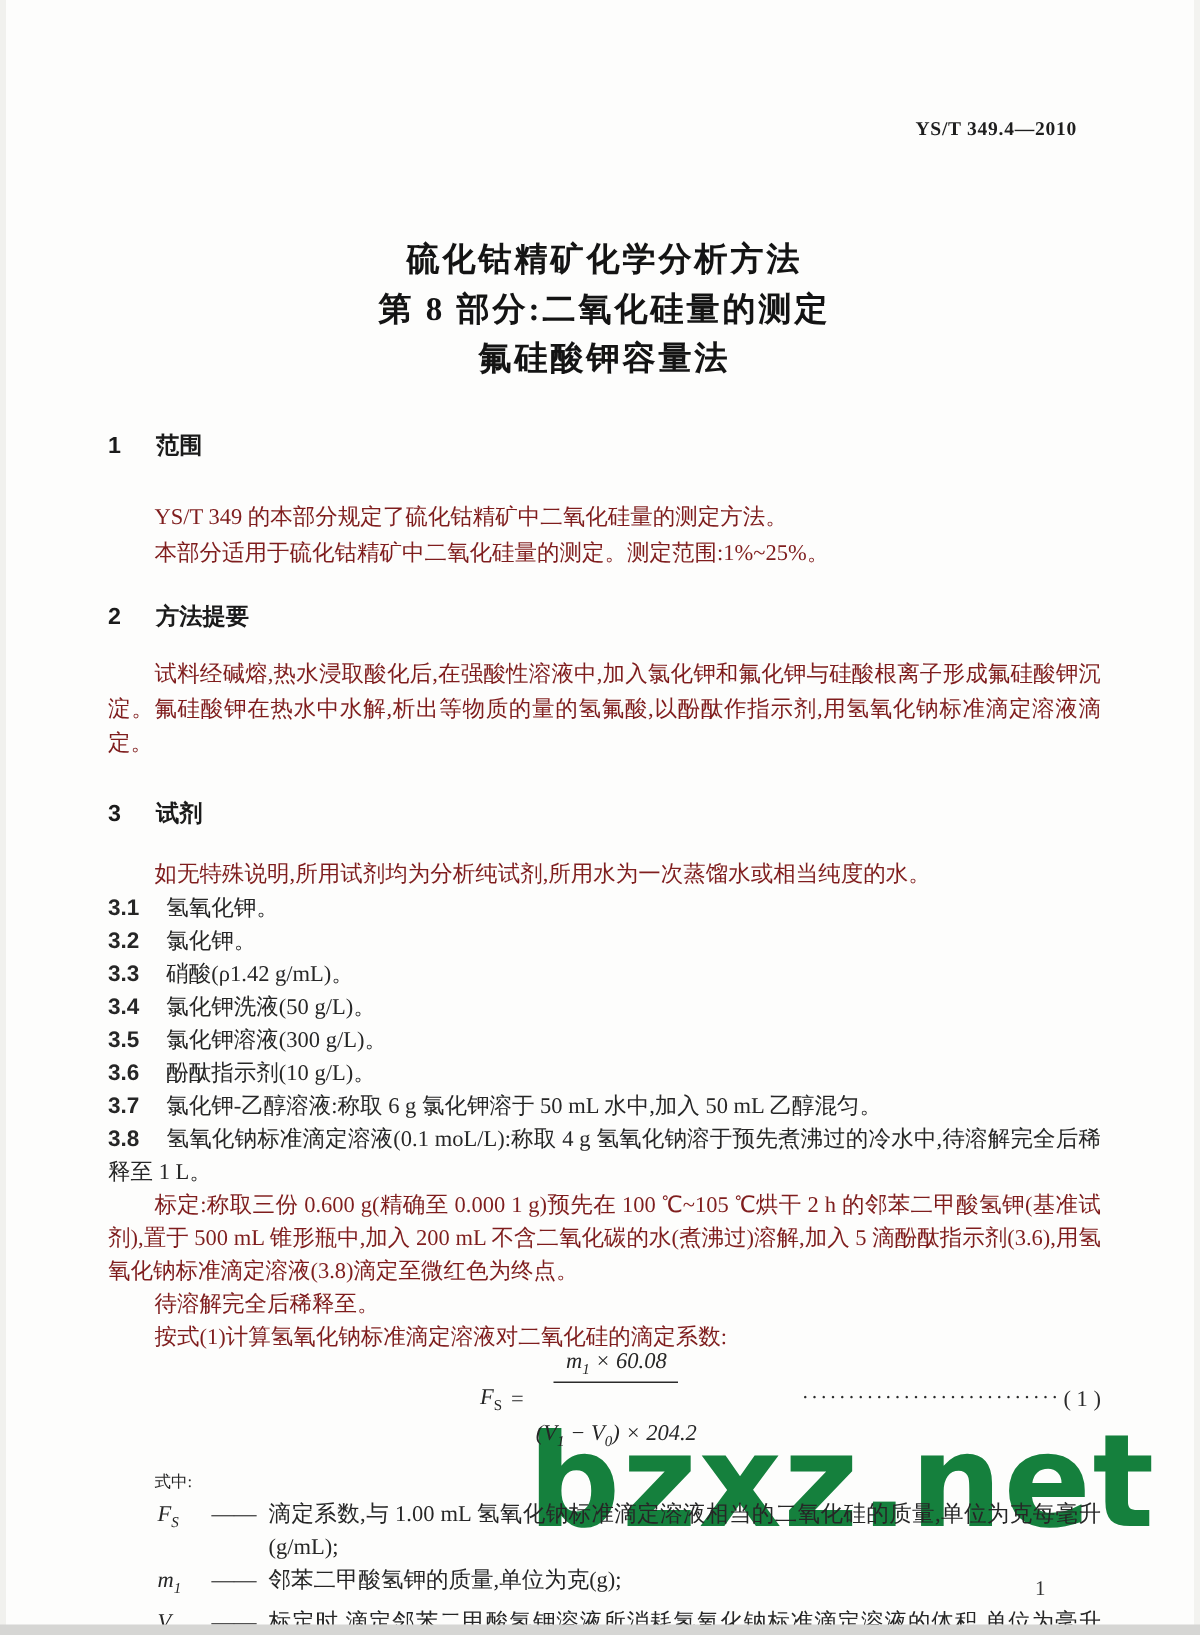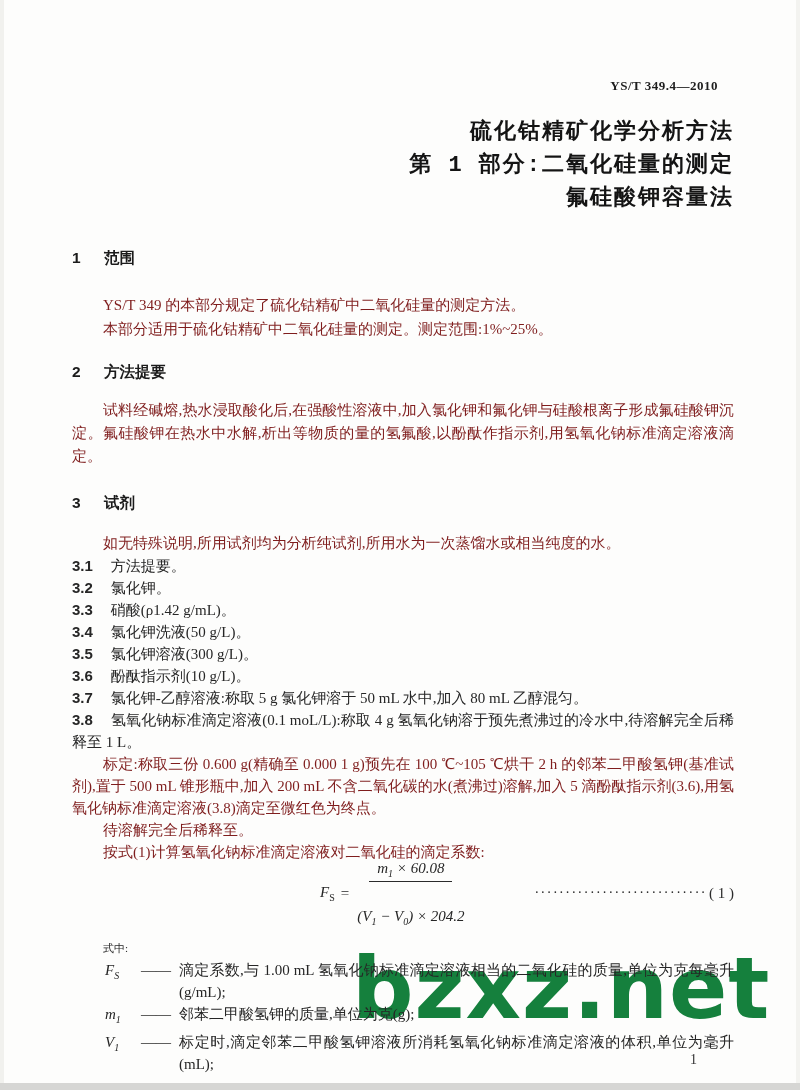--- a/index.html
+++ b/index.html
@@ -43,23 +43,23 @@
     margin-top:76px;
     text-align:right;
     padding-right:16px;
     font-weight:700;
     font-size:13px;
     letter-spacing:0.5px;
     color:#1e1e1e;
     line-height:20px;
   }
   .title-block{
-    margin-top:20px;
-    text-align:right;
-    font-family:Liberation Mono, monospace;
+    margin-top:60px;
+    text-align:center;
+    font-family:Liberation Serif, serif;
     font-weight:700;
     font-size:22px;
     line-height:33px;
     letter-spacing:2px;
     color:#141414;
   }
   .sec-heading{
     display:flex;
     font-family:"Liberation Sans", sans-serif;
     font-weight:700;
@@ -167,21 +167,21 @@
   <div class="watermark">bzxz.net</div>
   <div class="edge-left"></div>
   <div class="edge-right"></div>
 
   <div class="content">
 
     <div class="doc-code">YS/T 349.4—2010</div>
 
     <div class="title-block">
       <div>硫化钴精矿化学分析方法</div>
-      <div>第 1 部分:二氧化硅量的测定</div>
+      <div>第 8 部分:二氧化硅量的测定</div>
       <div>氟硅酸钾容量法</div>
     </div>
 
     <div class="sec-heading h-scope">
       <span class="sec-num">1</span>
       <span>范围</span>
     </div>
     <p class="body-text indent p-scope1">YS/T 349 的本部分规定了硫化钴精矿中二氧化硅量的测定方法。</p>
     <p class="body-text indent p-scope2">本部分适用于硫化钴精矿中二氧化硅量的测定。测定范围:1%~25%。</p>
 
@@ -190,27 +190,27 @@
       <span>方法提要</span>
     </div>
     <p class="body-text indent p-method">试料经碱熔,热水浸取酸化后,在强酸性溶液中,加入氯化钾和氟化钾与硅酸根离子形成氟硅酸钾沉淀。氟硅酸钾在热水中水解,析出等物质的量的氢氟酸,以酚酞作指示剂,用氢氧化钠标准滴定溶液滴定。</p>
 
     <div class="sec-heading h-reagents">
       <span class="sec-num">3</span>
       <span>试剂</span>
     </div>
     <p class="body-text indent p-intro">如无特殊说明,所用试剂均为分析纯试剂,所用水为一次蒸馏水或相当纯度的水。</p>
 
-    <p class="reagent"><b class="rnum">3.1</b><span>方法提要。</span></p>
+    <p class="reagent"><b class="rnum">3.1</b><span>氢氧化钾。</span></p>
     <p class="reagent"><b class="rnum">3.2</b><span>氯化钾。</span></p>
     <p class="reagent"><b class="rnum">3.3</b><span>硝酸(ρ1.42 g/mL)。</span></p>
     <p class="reagent"><b class="rnum">3.4</b><span>氯化钾洗液(50 g/L)。</span></p>
     <p class="reagent"><b class="rnum">3.5</b><span>氯化钾溶液(300 g/L)。</span></p>
     <p class="reagent"><b class="rnum">3.6</b><span>酚酞指示剂(10 g/L)。</span></p>
-    <p class="reagent"><b class="rnum">3.7</b><span>氯化钾-乙醇溶液:称取 5 g 氯化钾溶于 50 mL 水中,加入 80 mL 乙醇混匀。</span></p>
+    <p class="reagent"><b class="rnum">3.7</b><span>氯化钾-乙醇溶液:称取 6 g 氯化钾溶于 50 mL 水中,加入 50 mL 乙醇混匀。</span></p>
     <p class="reagent"><b class="rnum">3.8</b><span>氢氧化钠标准滴定溶液(0.1 moL/L):称取 4 g 氢氧化钠溶于预先煮沸过的冷水中,待溶解完全后稀释至 1 L。</span></p>
 
     <p class="body-text indent p-calibration">标定:称取三份 0.600 g(精确至 0.000 1 g)预先在 100 ℃~105 ℃烘干 2 h 的邻苯二甲酸氢钾(基准试剂),置于 500 mL 锥形瓶中,加入 200 mL 不含二氧化碳的水(煮沸过)溶解,加入 5 滴酚酞指示剂(3.6),用氢氧化钠标准滴定溶液(3.8)滴定至微红色为终点。</p>
     <p class="body-text indent single-line">待溶解完全后稀释至。</p>
     <p class="body-text indent single-line">按式(1)计算氢氧化钠标准滴定溶液对二氧化硅的滴定系数:</p>
 
     <div class="formula-row">
       <div class="formula">
         <span><i>F</i><sub>S</sub></span>
         <span class="eq-sign">=</span>

